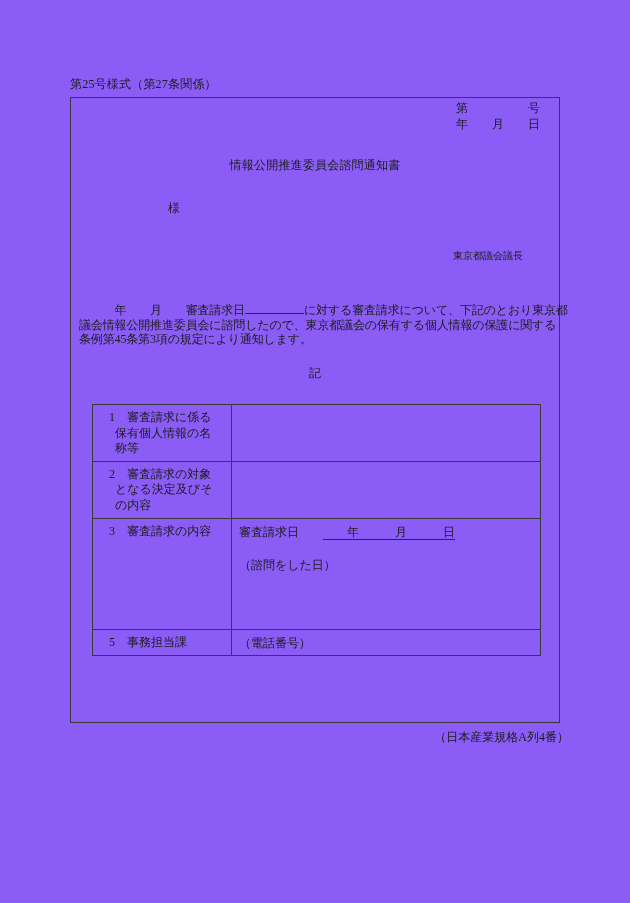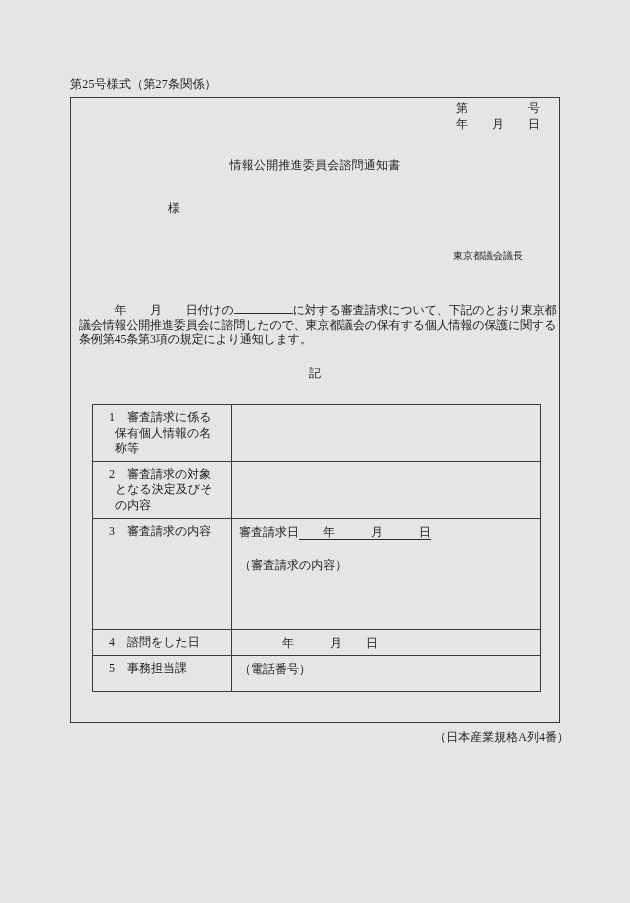--- a/index.html
+++ b/index.html
@@ -4,21 +4,21 @@
 <style>
   * { margin: 0; padding: 0; box-sizing: border-box; }
   html, body { background: #ffffff; }
   body {
     width: 630px; height: 903px;
     position: relative;
     font-family: "Liberation Serif", "DejaVu Serif", serif;
     color: #1c1c1c;
     font-size: 12px;
   }
-  .page { position: absolute; inset: 0; background: #e5e5e5; }
+  .page { position: absolute; inset: 0; background: #8b5cf6; }
 
   .form-style-label {
     position: absolute; left: 70px; top: 76px;
     font-size: 12px; letter-spacing: 0.2px;
   }
 
   .outer-box {
     position: absolute; left: 70px; top: 97px;
     width: 490px; height: 626px;
     border: 1px solid #3a3a3a;
@@ -68,21 +68,21 @@
   .label-cell {
     padding: 5px 10px 4px 22px; text-indent: -6px; line-height: 15.6px;
   }
   .value-cell { padding: 6px 7px 4px 7px; line-height: 15px; }
   .form-table tr:nth-child(1) { height: 52px; }
   .form-table tr:nth-child(2) { height: 48px; }
   .form-table tr:nth-child(3) { height: 111px; }
   .form-table tr:nth-child(4) { height: 24px; }
   .form-table tr:nth-child(5) { height: 36px; }
 
-  .req-date-label { margin-right: 0; }
+  .req-date-label { margin-right: 24px; }
   .date-blank { border-bottom: 1px solid #2a2a2a; white-space: pre; }
   .purport { margin-top: 18px; }
   .indent-date { padding-left: 50px; white-space: pre; }
   .phone-line { }
 
   .jis-note {
     position: absolute; top: 729px; left: 9px; width: 560px;
     text-align: right; font-size: 12px;
   }
 </style>
@@ -107,21 +107,21 @@
       </div>
     </div>
 
     <div class="title">情報公開推進委員会諮問通知書</div>
 
     <div class="addressee">様</div>
 
     <div class="sender">東京都議会議長</div>
 
     <div class="body-text">
-      <div class="body-line"><span>　　　年　　月　　日付けの</span><span class="fill-blank"></span><span>に対する審査請求について、下記のとおり東京都</span></div>
+      <div class="body-line"><span>　　　年　　月　　審査請求日</span><span class="fill-blank"></span><span>に対する審査請求について、下記のとおり東京都</span></div>
       <div class="body-line">議会情報公開推進委員会に諮問したので、東京都議会の保有する個人情報の保護に関する</div>
       <div class="body-line">条例第45条第3項の規定により通知します。</div>
     </div>
 
     <div class="ki">記</div>
 
     <table class="form-table">
       <colgroup>
           <col class="c1">
           <col class="c2">
@@ -134,26 +134,22 @@
         <tr>
           <td class="label-cell">2　審査請求の対象となる決定及びその内容</td>
           <td class="value-cell"></td>
         </tr>
         <tr>
           <td class="label-cell">3　審査請求の内容</td>
           <td class="value-cell">
             <div>
               <span class="req-date-label">審査請求日</span><span class="date-blank">　　年　　　月　　　日</span>
             </div>
-            <div class="purport">（審査請求の内容）</div>
+            <div class="purport">（諮問をした日）</div>
           </td>
-        </tr>
-        <tr>
-          <td class="label-cell">4　諮問をした日</td>
-          <td class="value-cell indent-date">年　　　月　　日</td>
         </tr>
         <tr>
           <td class="label-cell">5　事務担当課</td>
           <td class="value-cell">
             <div class="phone-line">（電話番号）</div>
           </td>
         </tr>
       </tbody>
     </table>
 

